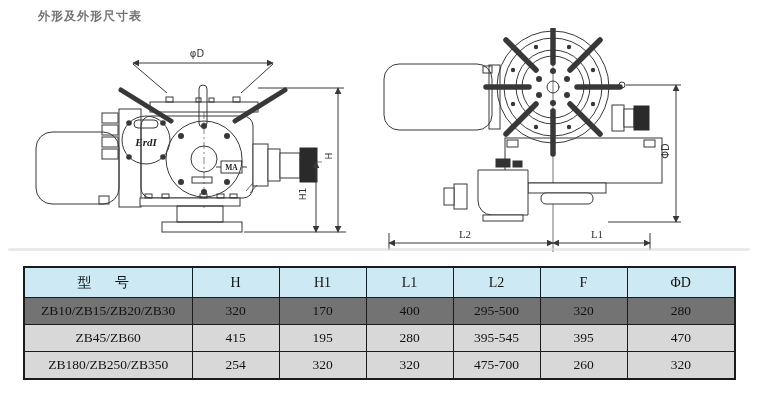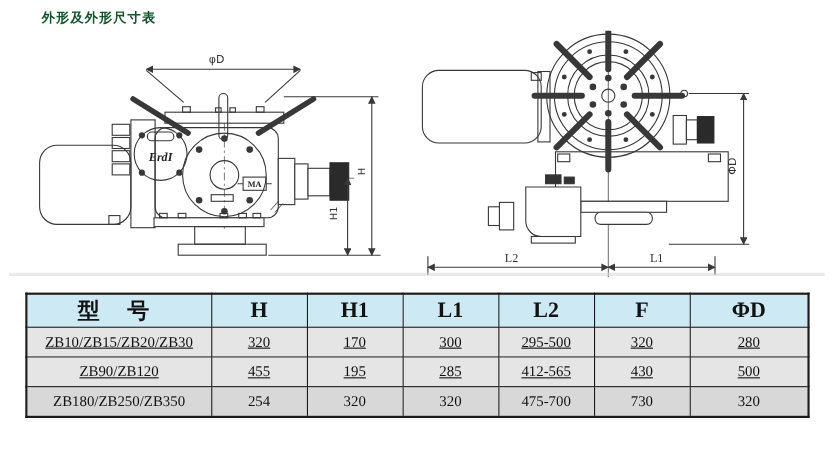--- a/index.html
+++ b/index.html
@@ -2,46 +2,46 @@
 <html><head>
 <meta charset="utf-8">
 <style>
   html,body{margin:0;padding:0;}
   body{
     width:758px;height:411px;position:relative;background:#ffffff;
     font-family:"Liberation Sans",sans-serif;overflow:hidden;
   }
   .page-title{
     position:absolute;left:38px;top:8px;font-size:12px;font-weight:bold;
-    color:#14532d;letter-spacing:1px;
+    color:#737373;letter-spacing:1px;
   }
   .drawing-svg{position:absolute;left:0;top:28px;}
   .scan-band{
     position:absolute;left:8px;top:248px;width:742px;height:3px;
     background:#d9d9d9;opacity:.55;border-radius:2px;filter:blur(.6px);
   }
   table.dims{
     position:absolute;left:23px;top:266px;width:711px;
     border-collapse:collapse;table-layout:fixed;
     font-family:"Liberation Serif",serif;color:#121212;
   }
   table.dims td,table.dims th{
     border:1px solid #1b1b1b;text-align:center;vertical-align:middle;
     padding:0;overflow:hidden;white-space:nowrap;
   }
   table.dims{border:2px solid #1b1b1b;}
-  table.dims thead th{height:29px;font-size:20px;font-weight:bold;}
+  table.dims thead th{height:29px;font-size:14px;font-weight:normal;}
   table.dims tbody td{height:26px;font-size:13.5px;}
   th.model-h{letter-spacing:10px;padding-left:10px;font-size:14px;}
   col.c-model{width:168px;}
   col.c-num{width:87px;}
   col.c-last{width:108px;}
   .hdr-bg{background:#cde9f3;}
   .row-alt{background:#d8d8d8;}
-  .row-plain{background:#e5e5e5;text-decoration:underline;}
+  .row-plain{background:#737373;}
   svg text{fill:#333;}
   .dimlabel{font-family:"DejaVu Sans",sans-serif;font-size:10px;}
   .dimlabel-sm{font-family:"DejaVu Sans",sans-serif;font-size:9px;}
   .llabel{font-family:"Liberation Serif",serif;font-size:11px;}
   .logo-text{font-family:"Liberation Serif",serif;font-size:11px;font-style:italic;font-weight:bold;fill:#222;}
   .badge-text{font-family:"Liberation Serif",serif;font-size:7.5px;font-weight:bold;fill:#222;}
 </style>
 </head>
 <body>
 
@@ -244,37 +244,37 @@
       <th>L2</th>
       <th>F</th>
       <th>ΦD</th>
     </tr>
   </thead>
   <tbody>
     <tr class="row-plain">
       <td>ZB10/ZB15/ZB20/ZB30</td>
       <td>320</td>
       <td>170</td>
-      <td>300</td>
+      <td>400</td>
       <td>295-500</td>
       <td>320</td>
       <td>280</td>
     </tr>
-    <tr class="row-plain">
-      <td>ZB90/ZB120</td>
-      <td>455</td>
+    <tr class="row-alt">
+      <td>ZB45/ZB60</td>
+      <td>415</td>
       <td>195</td>
-      <td>285</td>
-      <td>412-565</td>
-      <td>430</td>
-      <td>500</td>
+      <td>280</td>
+      <td>395-545</td>
+      <td>395</td>
+      <td>470</td>
     </tr>
     <tr class="row-alt">
       <td>ZB180/ZB250/ZB350</td>
       <td>254</td>
       <td>320</td>
       <td>320</td>
       <td>475-700</td>
-      <td>730</td>
+      <td>260</td>
       <td>320</td>
     </tr>
   </tbody>
 </table>
 
 </body></html>

